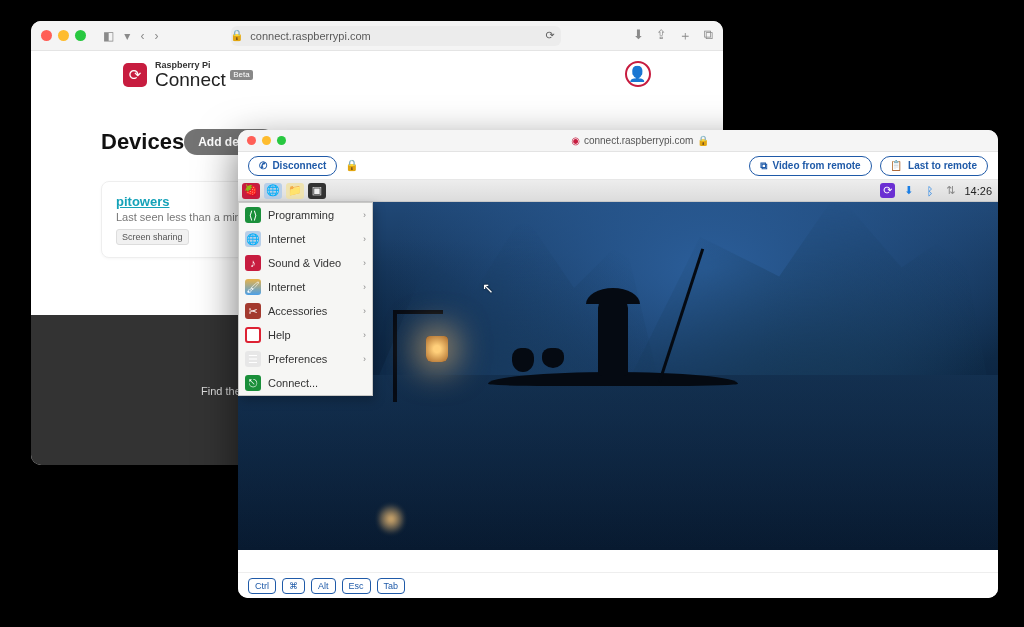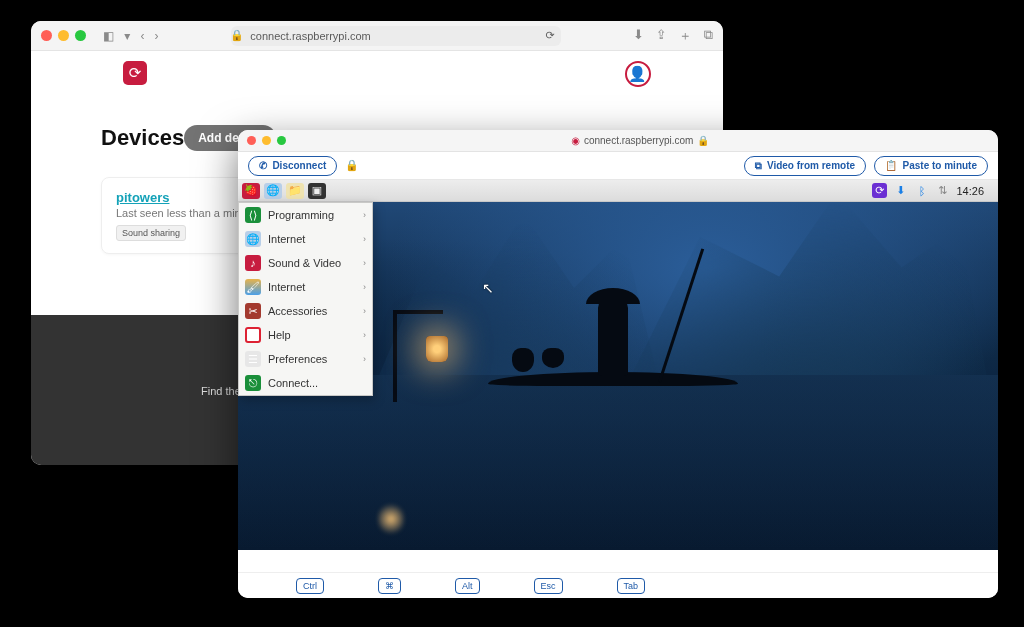--- a/index.html
+++ b/index.html
@@ -140,21 +140,21 @@
     border-bottom:1px solid #c8c8c8;
     display:flex;align-items:center;padding:0 4px;gap:4px;
     font-size:10px;color:#333;
   }
   .pi-ic{width:18px;height:16px;border-radius:3px;display:flex;align-items:center;justify-content:center;font-size:11px;}
   .pi-ic.rasp{background:#c71c3f;color:#fff;}
   .pi-ic.globe{background:#b8cfe8;color:#2a5a9a;}
   .pi-ic.files{background:#efe3b0;color:#8a7a2a;}
   .pi-ic.term{background:#333;color:#eee;}
   .pi-right{margin-left:auto;display:flex;align-items:center;gap:6px;}
-  .pi-time{font-size:11px;color:#222;margin-right:10px;}
+  .pi-time{font-size:11px;color:#222;margin-right:2px;}
   .sys-ic{width:15px;height:15px;display:flex;align-items:center;justify-content:center;font-size:11px;}
   .sys-ic.purple{background:#6b2fd3;color:#fff;border-radius:3px;}
   .sys-ic.blue{color:#1a7fe6;}
   .sys-ic.bt{color:#1a7fe6;}
   .sys-ic.wifi{color:#888;}
 
   
   .menu{
     position:absolute;left:0;top:22px;width:135px;background:#f6f6f4;
     border:1px solid #c9c9c7;box-shadow:2px 4px 10px rgba(0,0,0,0.25);
@@ -173,21 +173,21 @@
   .ic.pref{background:#e7e7e7;color:#555;}
   .ic.run{background:#e7e7e7;color:#555;}
   .ic.shut{background:#1a8f3a;}
 
   
   .keybar{
     position:absolute;left:0;right:0;bottom:0;height:26px;
     background:#fff;display:flex;align-items:center;gap:6px;padding:0 10px;
     border-top:1px solid #eee;
   }
-  .kbtn{border:1px solid #1f5aa8;color:#1f5aa8;background:#fff;border-radius:4px;height:16px;padding:0 6px;font-size:9px;display:flex;align-items:center;cursor:pointer;margin-left:48px;}
+  .kbtn{border:1px solid #1f5aa8;color:#1f5aa8;background:#fff;border-radius:4px;height:16px;padding:0 6px;font-size:9px;display:flex;align-items:center;cursor:pointer;}
 
 </style>
 </head>
 <body>
 
 <div class="win-back">
   <div class="titlebar">
     <div class="traffic">
       <div class="dot r"></div>
       <div class="dot y"></div>
@@ -209,32 +209,39 @@
     <div class="tb-right">
       <span>⬇</span>
       <span>⇪</span>
       <span>＋</span>
       <span>⧉</span>
     </div>
   </div>
 
   <div class="brand">
     <div class="brand-icon">⟳</div>
+    <div class="brand-text">
+      <div class="brand-small">Raspberry Pi</div>
+      <div>
+        <span class="brand-big">Connect</span>
+        <span class="beta">Beta</span>
+      </div>
+    </div>
   </div>
   <div class="avatar">👤</div>
 
   <div class="page-body">
     <div class="devices-hdr">
       <h1>Devices</h1>
       <button class="add-btn">Add device</button>
     </div>
     <div class="device-card">
       <div class="device-name">pitowers</div>
       <div class="device-sub">Last seen less than a minute ago</div>
-      <span class="device-badge">Sound sharing</span>
+      <span class="device-badge">Screen sharing</span>
     </div>
   </div>
 
   <div class="footer-strip">
     <span>Find the</span>
   </div>
 </div>
 
 <div class="win-front">
   <div class="wf-titlebar">
@@ -256,21 +263,21 @@
       <span>Disconnect</span>
     </div>
     <span class="lock-ic">🔒</span>
     <div class="tb-spacer"></div>
     <div class="pill">
       <span>⧉</span>
       <span>Video from remote</span>
     </div>
     <div class="pill">
       <span>📋</span>
-      <span>Paste to minute</span>
+      <span>Last to remote</span>
     </div>
   </div>
 
   <div class="remote">
 
     <div class="mtn mtn1"></div>
     <div class="mtn mtn2"></div>
     <div class="water"></div>
     <div class="lant-pole">
       <div class="stick"></div>

